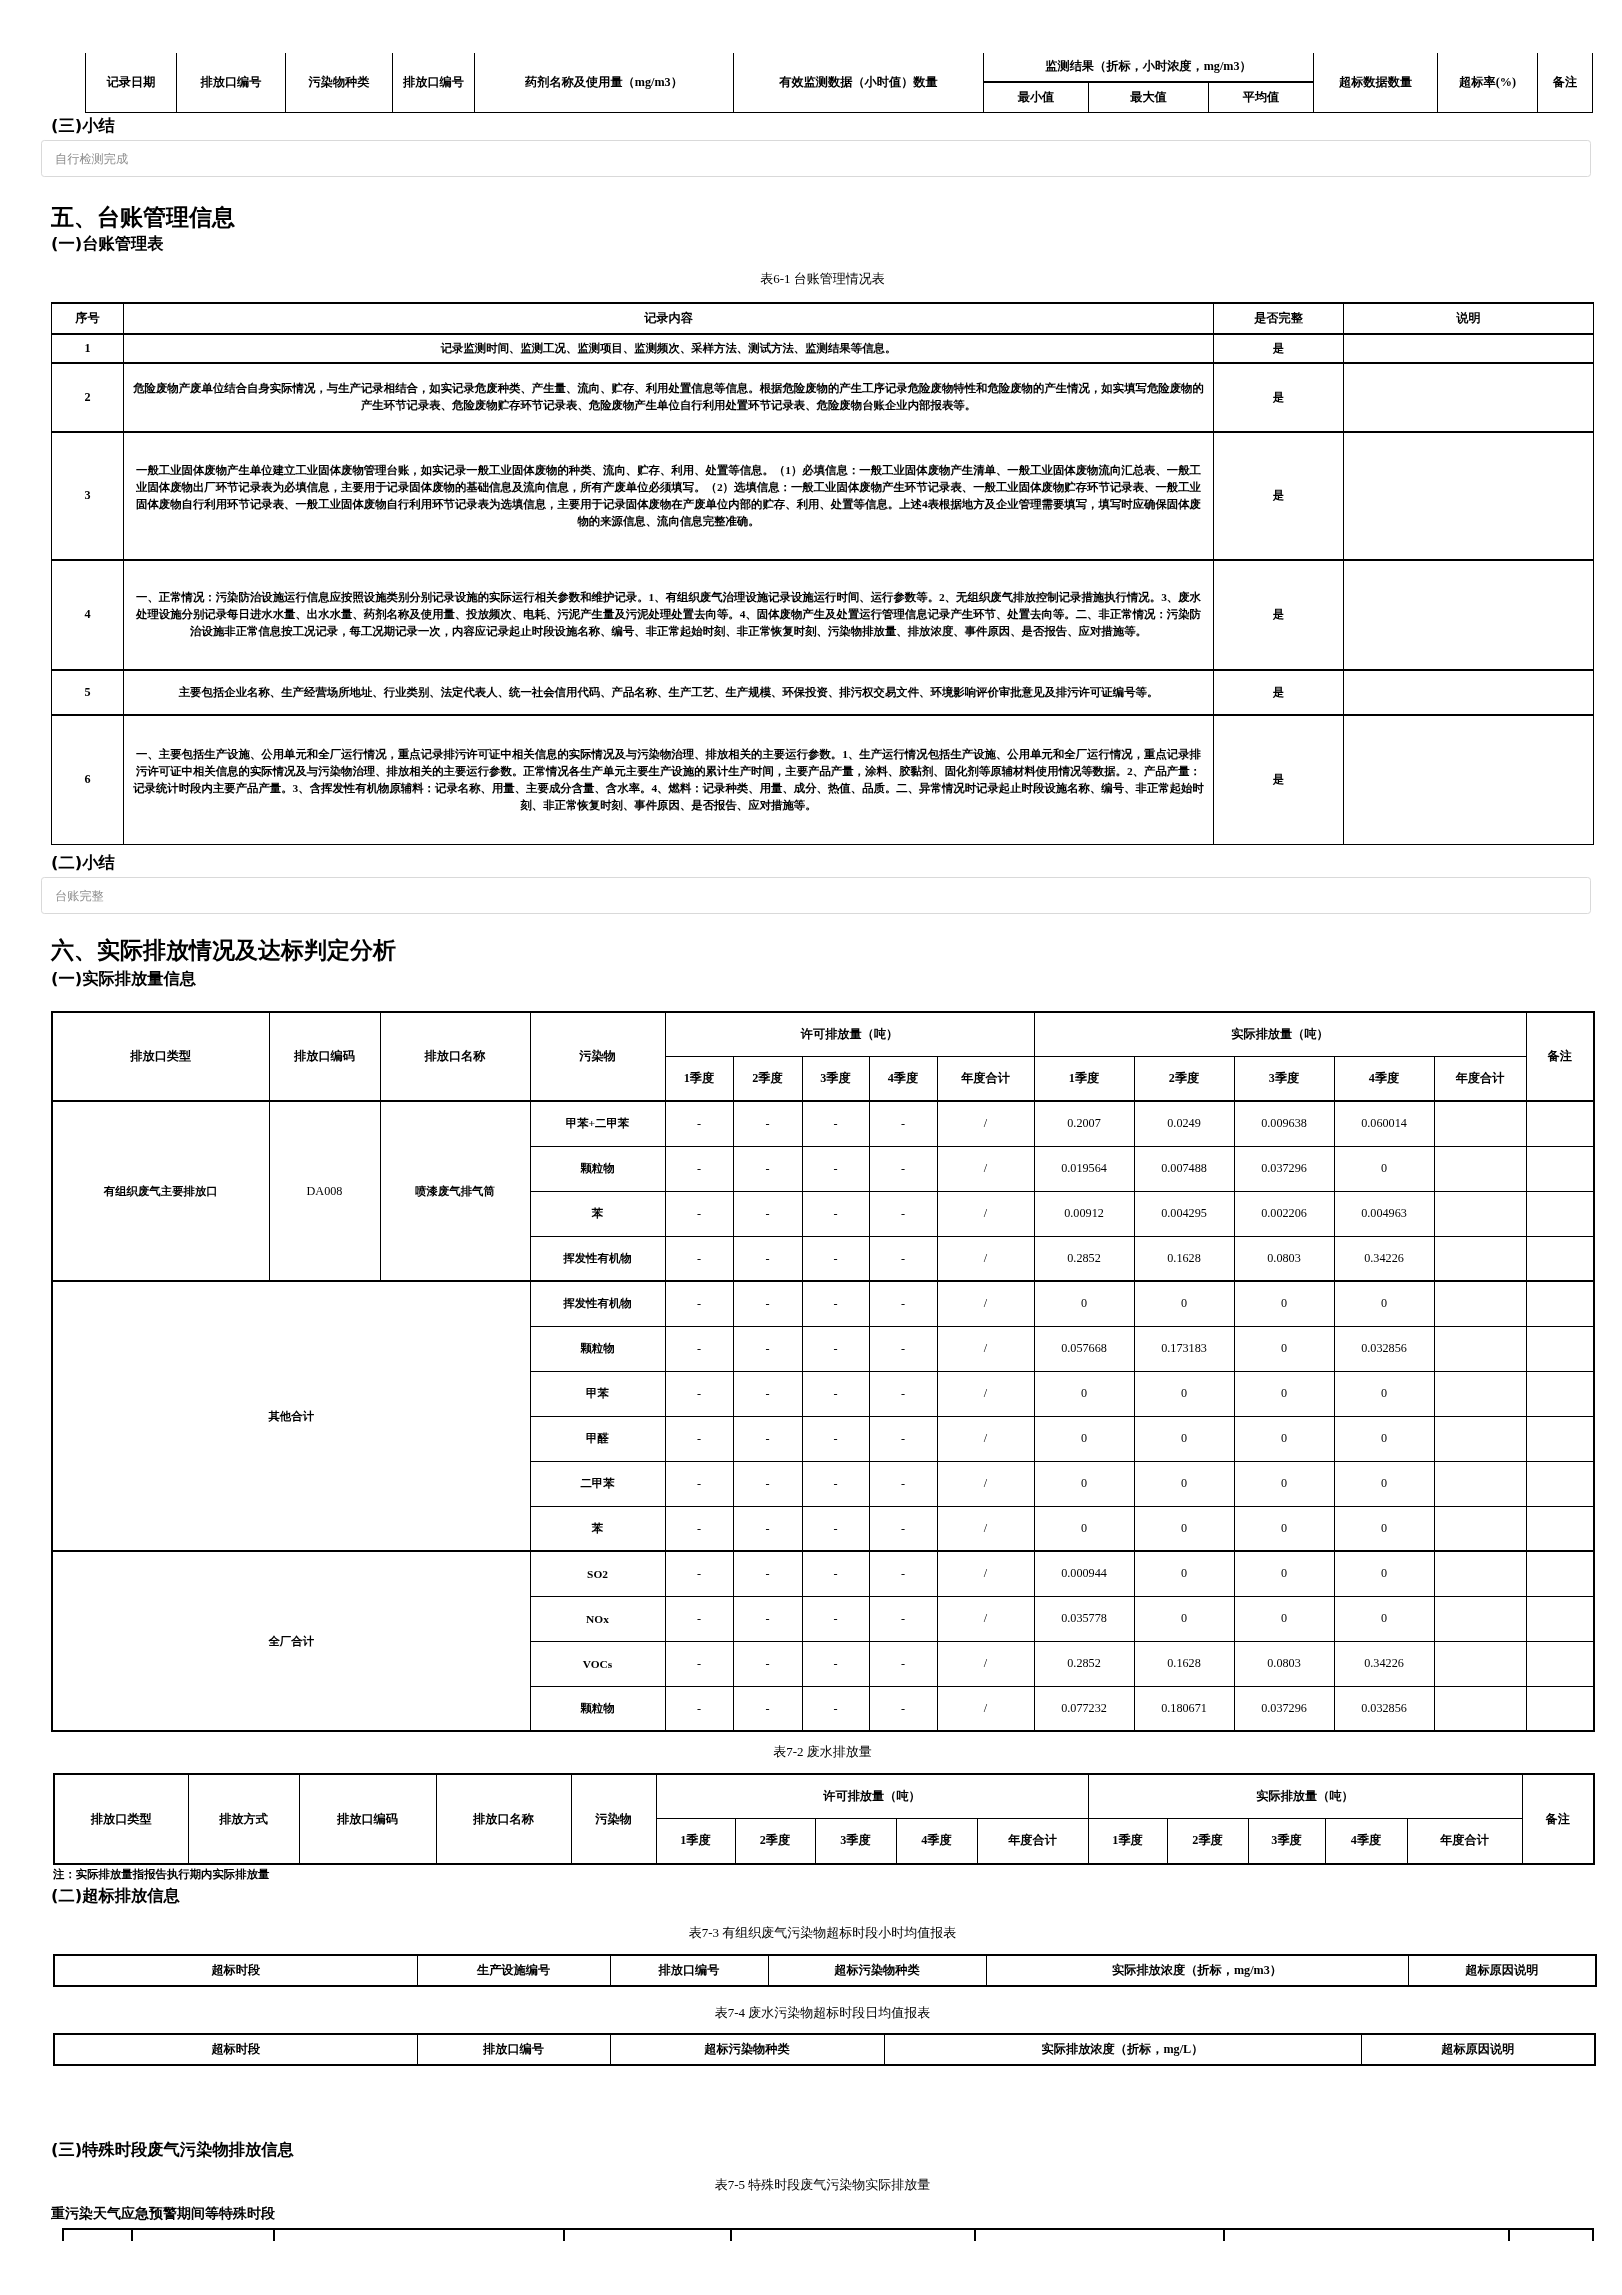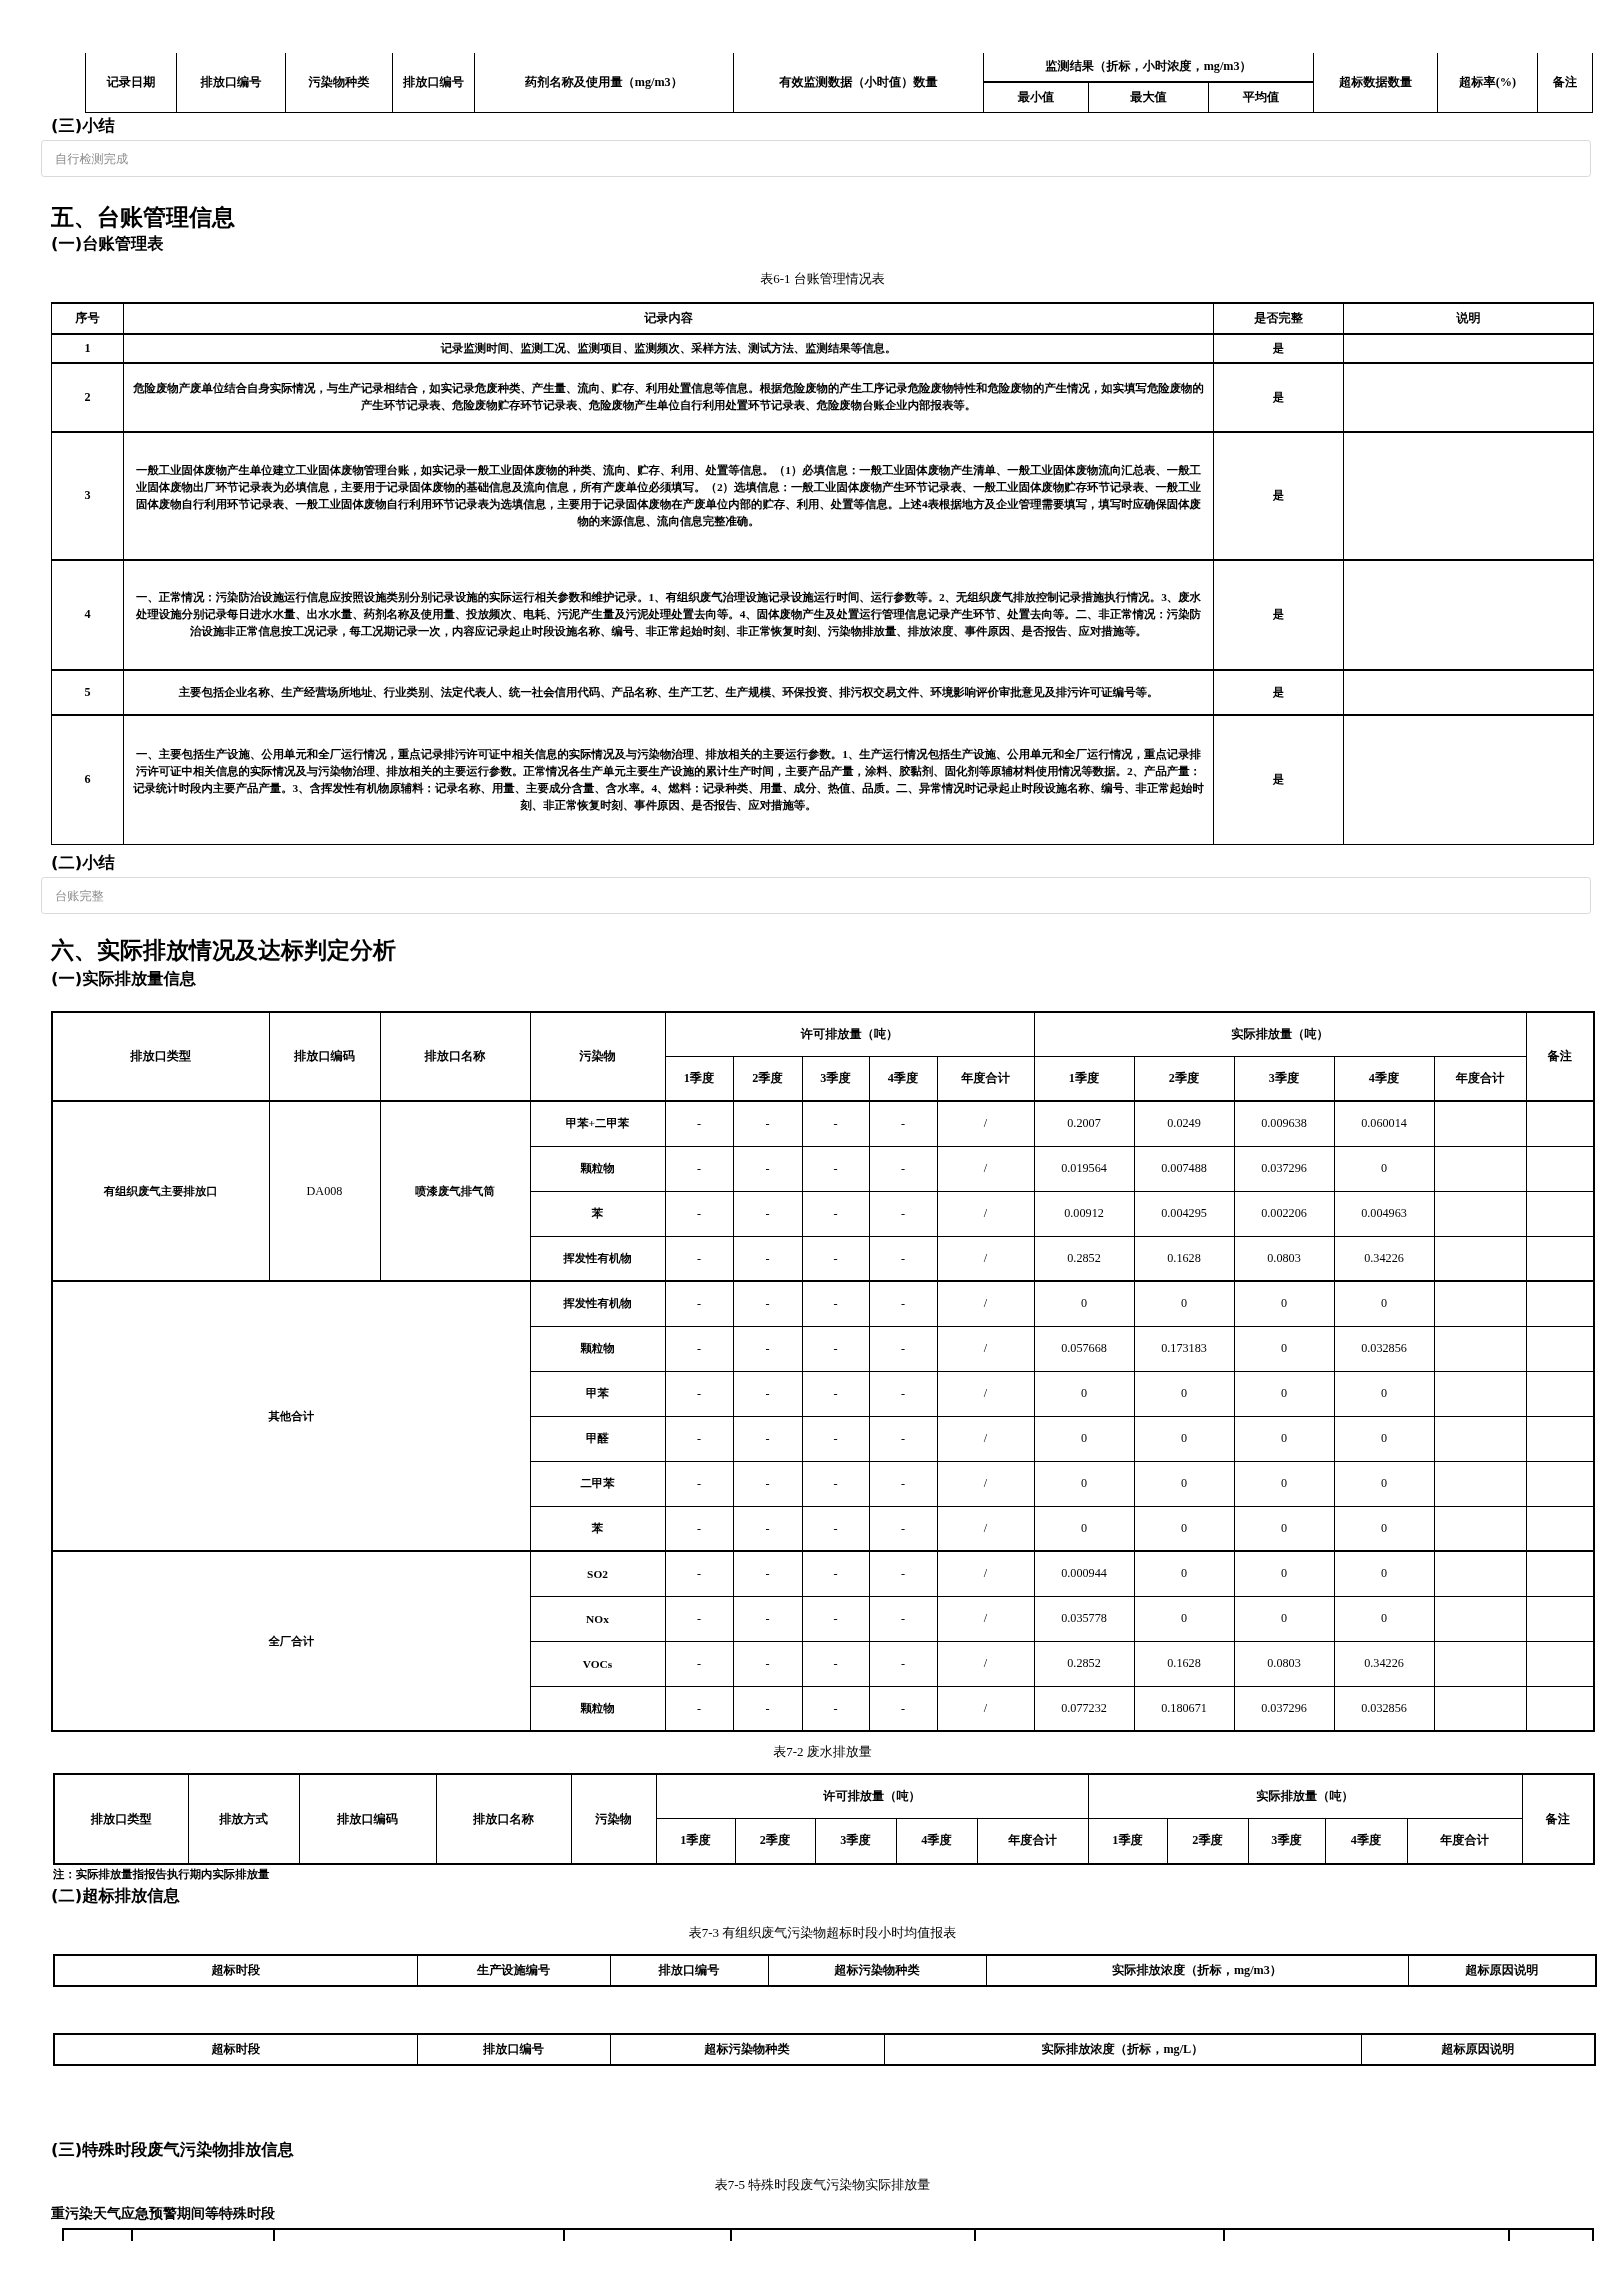--- a/index.html
+++ b/index.html
@@ -478,20 +478,21 @@
       <th>超标时段</th>
       <th>生产设施编号</th>
       <th>排放口编号</th>
       <th>超标污染物种类</th>
       <th>实际排放浓度（折标，mg/m3）</th>
       <th>超标原因说明</th>
     </tr>
   </tbody>
     </table>
 
+  <div class="caption" style="top:2004px">表7-4 废水污染物超标时段日均值报表</div>
   <table class="t74">
     <colgroup>
         <col style="width:363px">
         <col style="width:193px">
         <col style="width:274px">
         <col style="width:477px">
         <col style="width:234px">
       </colgroup>
     <tbody>
         <tr>

